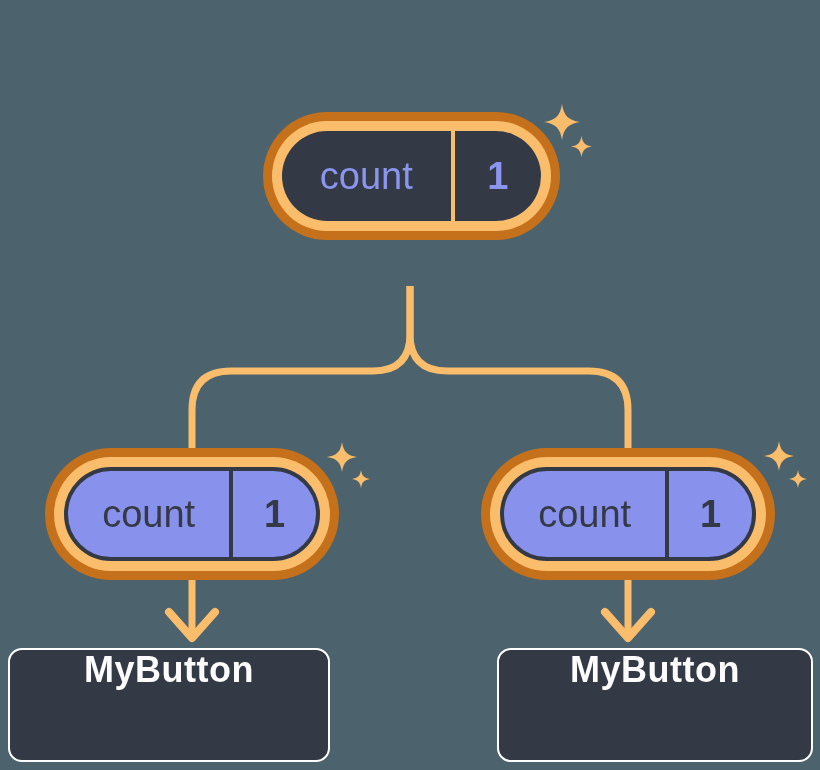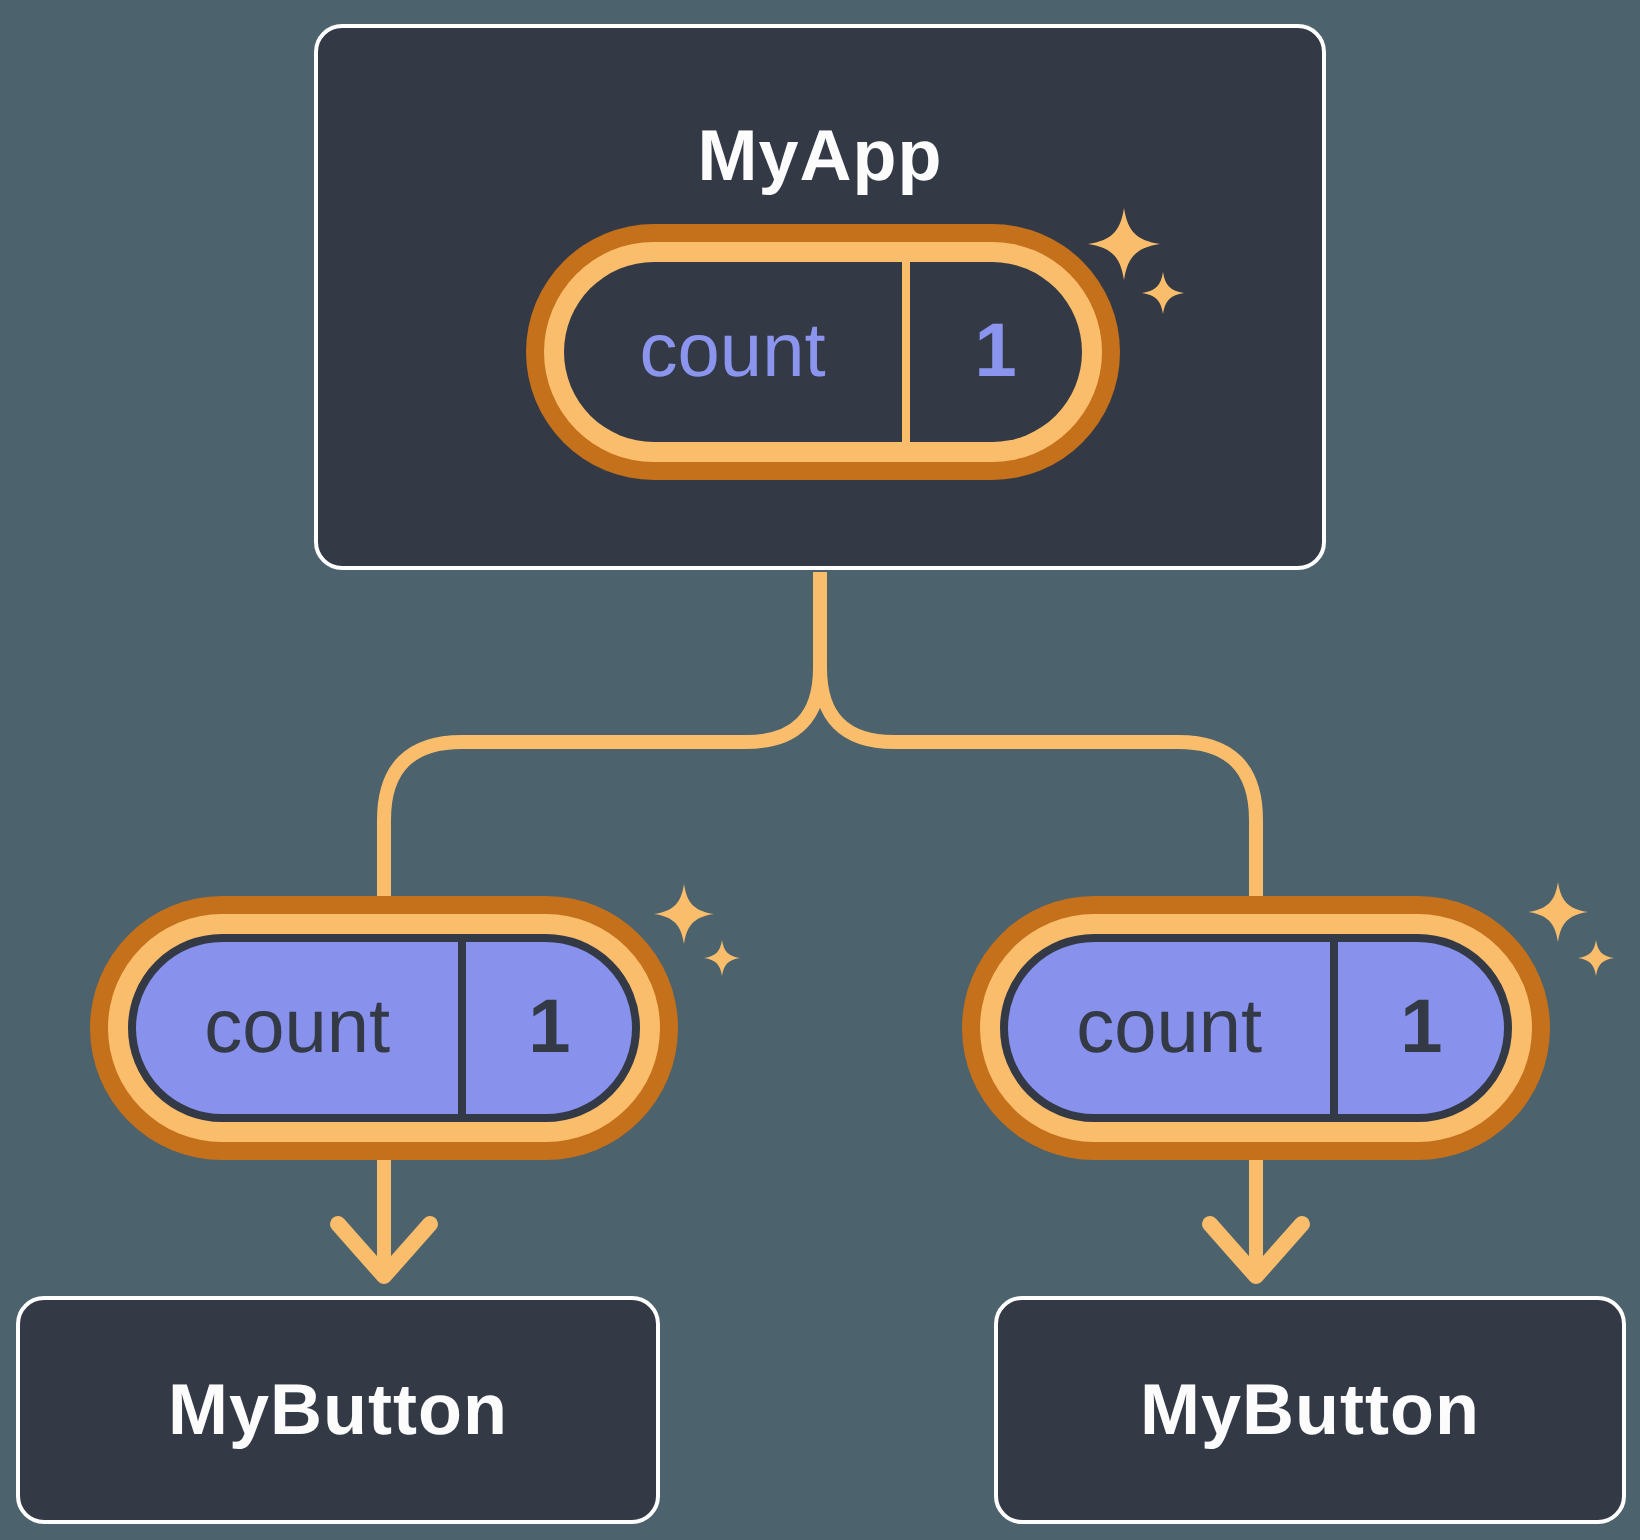--- a/index.html
+++ b/index.html
@@ -6,21 +6,21 @@
   .canvas{
     position:relative;width:820px;height:770px;overflow:hidden;
     background:#4C626C;
     font-family:"Liberation Sans", sans-serif;
   }
   
   .node{
     position:absolute;box-sizing:border-box;
     background:#333A46;border:2px solid #FFFFFF;border-radius:14px;
     color:#FCFCFC;font-weight:600;
-    display:flex;justify-content:center;align-items:center;
+    display:flex;justify-content:center;
   }
   .node-app{left:157px;top:12px;width:506px;height:273px;align-items:flex-start;}
   .node-app .node-title{margin-top:44px;}
   .node-title{font-size:36px;line-height:1.1;letter-spacing:0.5px;}
   .node-btn-left{left:8px;top:648px;width:322px;height:114px;}
   .node-btn-right{left:497px;top:648px;width:316px;height:114px;}
 
   
   .wires{position:absolute;left:0;top:0;width:820px;height:770px;pointer-events:none;}
   .wire{stroke:#FABD6C;stroke-width:7;fill:none;}
@@ -56,23 +56,20 @@
   .pill-right{left:481px;top:448px;width:294px;height:132px;}
 
   
   .sparkle{position:absolute;fill:#FABD6C;}
 </style>
 </head>
 <body>
 
 <div class="canvas">
 
-  <div class="node node-app">
-    <div class="node-title">MyApp</div>
-  </div>
 
   <div class="node node-btn-left">
     <div class="node-title">MyButton</div>
   </div>
   <div class="node node-btn-right">
     <div class="node-title">MyButton</div>
   </div>
 
   <svg class="wires" viewBox="0 0 820 770">
     <path class="wire" d="M410,286 L410,334 Q410,371 373,371 L231,371 Q192,371 192,410 L192,634"></path>

